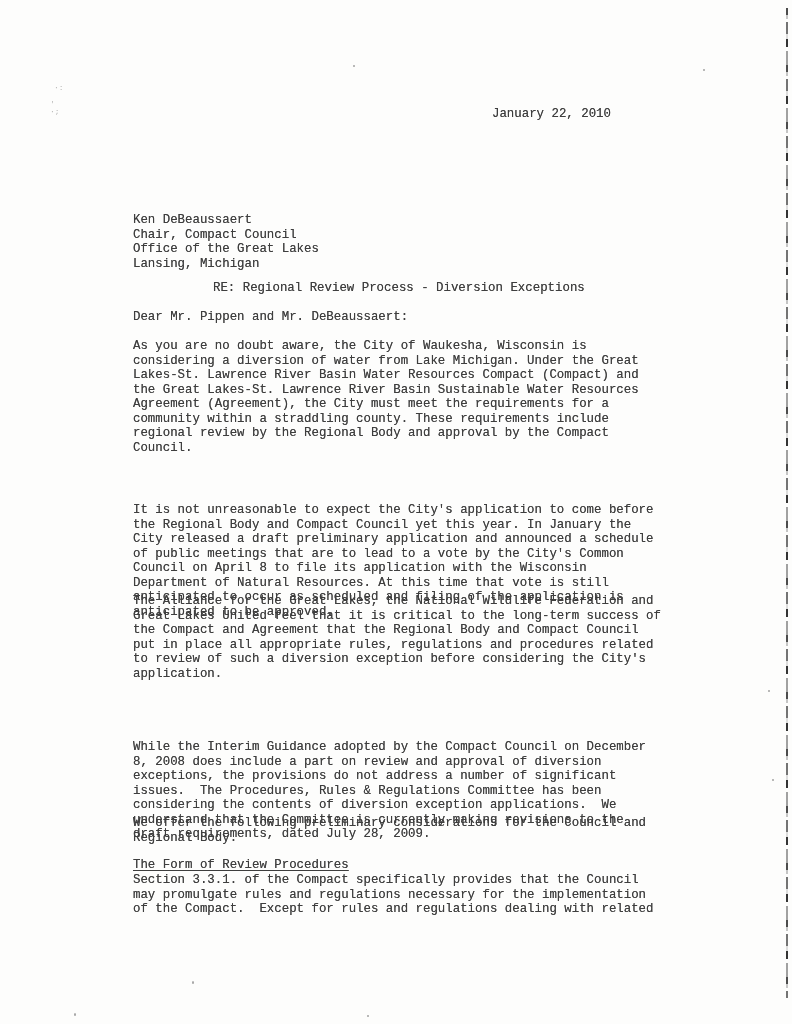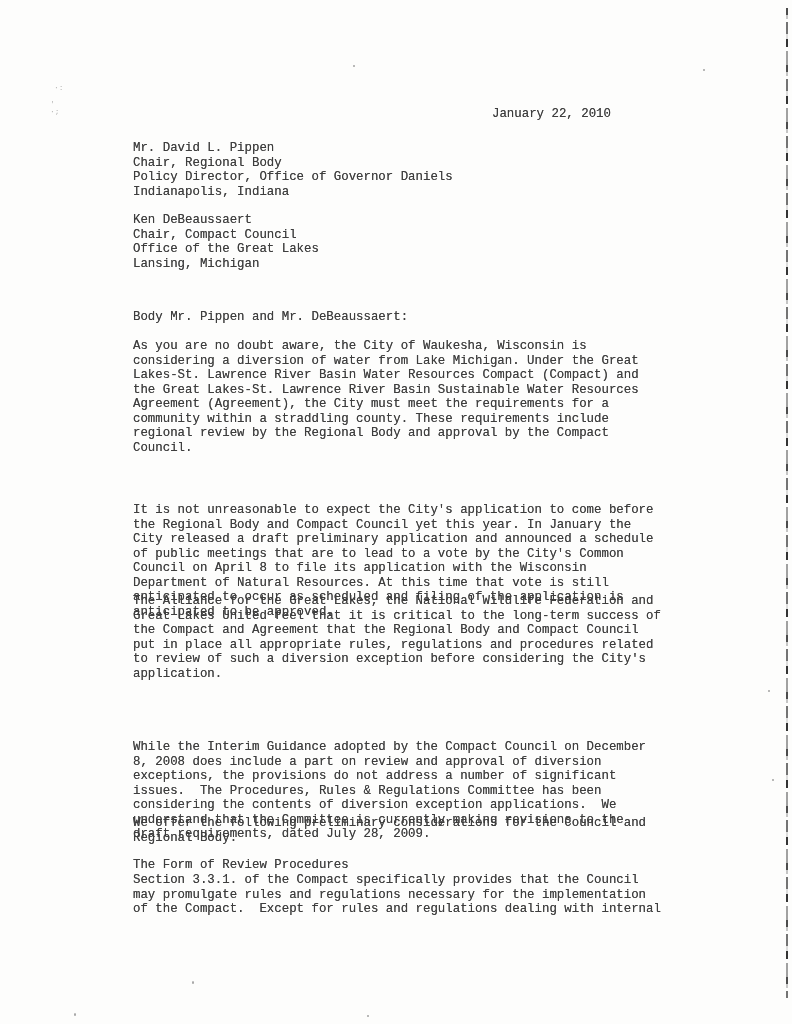--- a/index.html
+++ b/index.html
@@ -18,20 +18,21 @@
     font-size: 12.4px;
     line-height: 14.5px;
     color: #3e3e3e;
     text-shadow: 0 0 0.5px rgba(62,62,62,0.75);
   }
   .block {
     position: absolute;
     white-space: pre;
   }
   .heading-underline {
+    text-decoration: underline;
     text-underline-offset: 2px;
     text-decoration-thickness: 1px;
   }
   
   .scan-line {
     position: absolute;
     top: 8px;
     right: 4px;
     width: 2px;
     height: 990px;
@@ -72,32 +73,29 @@
   <div class="speck" style="left:353px; top:65px; width:2px; height:2px;"></div>
   <div class="speck" style="left:703px; top:69px; width:2px; height:2px;"></div>
   <div class="speck" style="left:768px; top:690px; width:2px; height:2px;"></div>
   <div class="speck" style="left:772px; top:779px; width:2px; height:2px;"></div>
   <div class="speck" style="left:192px; top:981px; width:2px; height:3px;"></div>
   <div class="speck" style="left:74px; top:1013px; width:2px; height:3px;"></div>
   <div class="speck" style="left:367px; top:1015px; width:2px; height:2px;"></div>
 
   <div class="block" style="left:492px; top:107px;">January 22, 2010</div>
 
-  <div class="block" style="left:133px; top:141px;">Mr. David L. Pippen
-Chair, Regional Body
-Policy Director, Office of Governor Daniels
-Indianapolis, Indiana</div>
 
   <div class="block" style="left:133px; top:213px;">Ken DeBeaussaert
 Chair, Compact Council
 Office of the Great Lakes
 Lansing, Michigan</div>
 
+  <div class="block" style="left:213px; top:281px;">RE: Regional Review Process - Diversion Exceptions</div>
 
-  <div class="block" style="left:133px; top:310px;">Body Mr. Pippen and Mr. DeBeaussaert:</div>
+  <div class="block" style="left:133px; top:310px;">Dear Mr. Pippen and Mr. DeBeaussaert:</div>
 
   <div class="block" style="left:133px; top:339px;">As you are no doubt aware, the City of Waukesha, Wisconsin is
 considering a diversion of water from Lake Michigan. Under the Great
 Lakes-St. Lawrence River Basin Water Resources Compact (Compact) and
 the Great Lakes-St. Lawrence River Basin Sustainable Water Resources
 Agreement (Agreement), the City must meet the requirements for a
 community within a straddling county. These requirements include
 regional review by the Regional Body and approval by the Compact
 Council.</div>
 
@@ -125,15 +123,15 @@
 understand that the Committee is currently making revisions to the
 draft requirements, dated July 28, 2009.</div>
 
   <div class="block" style="left:133px; top:816px;">We offer the following preliminary considerations for the Council and
 Regional Body.</div>
 
   <div class="block heading-underline" style="left:133px; top:858px;">The Form of Review Procedures</div>
 
   <div class="block" style="left:133px; top:873px;">Section 3.3.1. of the Compact specifically provides that the Council
 may promulgate rules and regulations necessary for the implementation
-of the Compact.  Except for rules and regulations dealing with internal</div>
+of the Compact.  Except for rules and regulations dealing with related</div>
 
 </div>
 
 </body></html>

